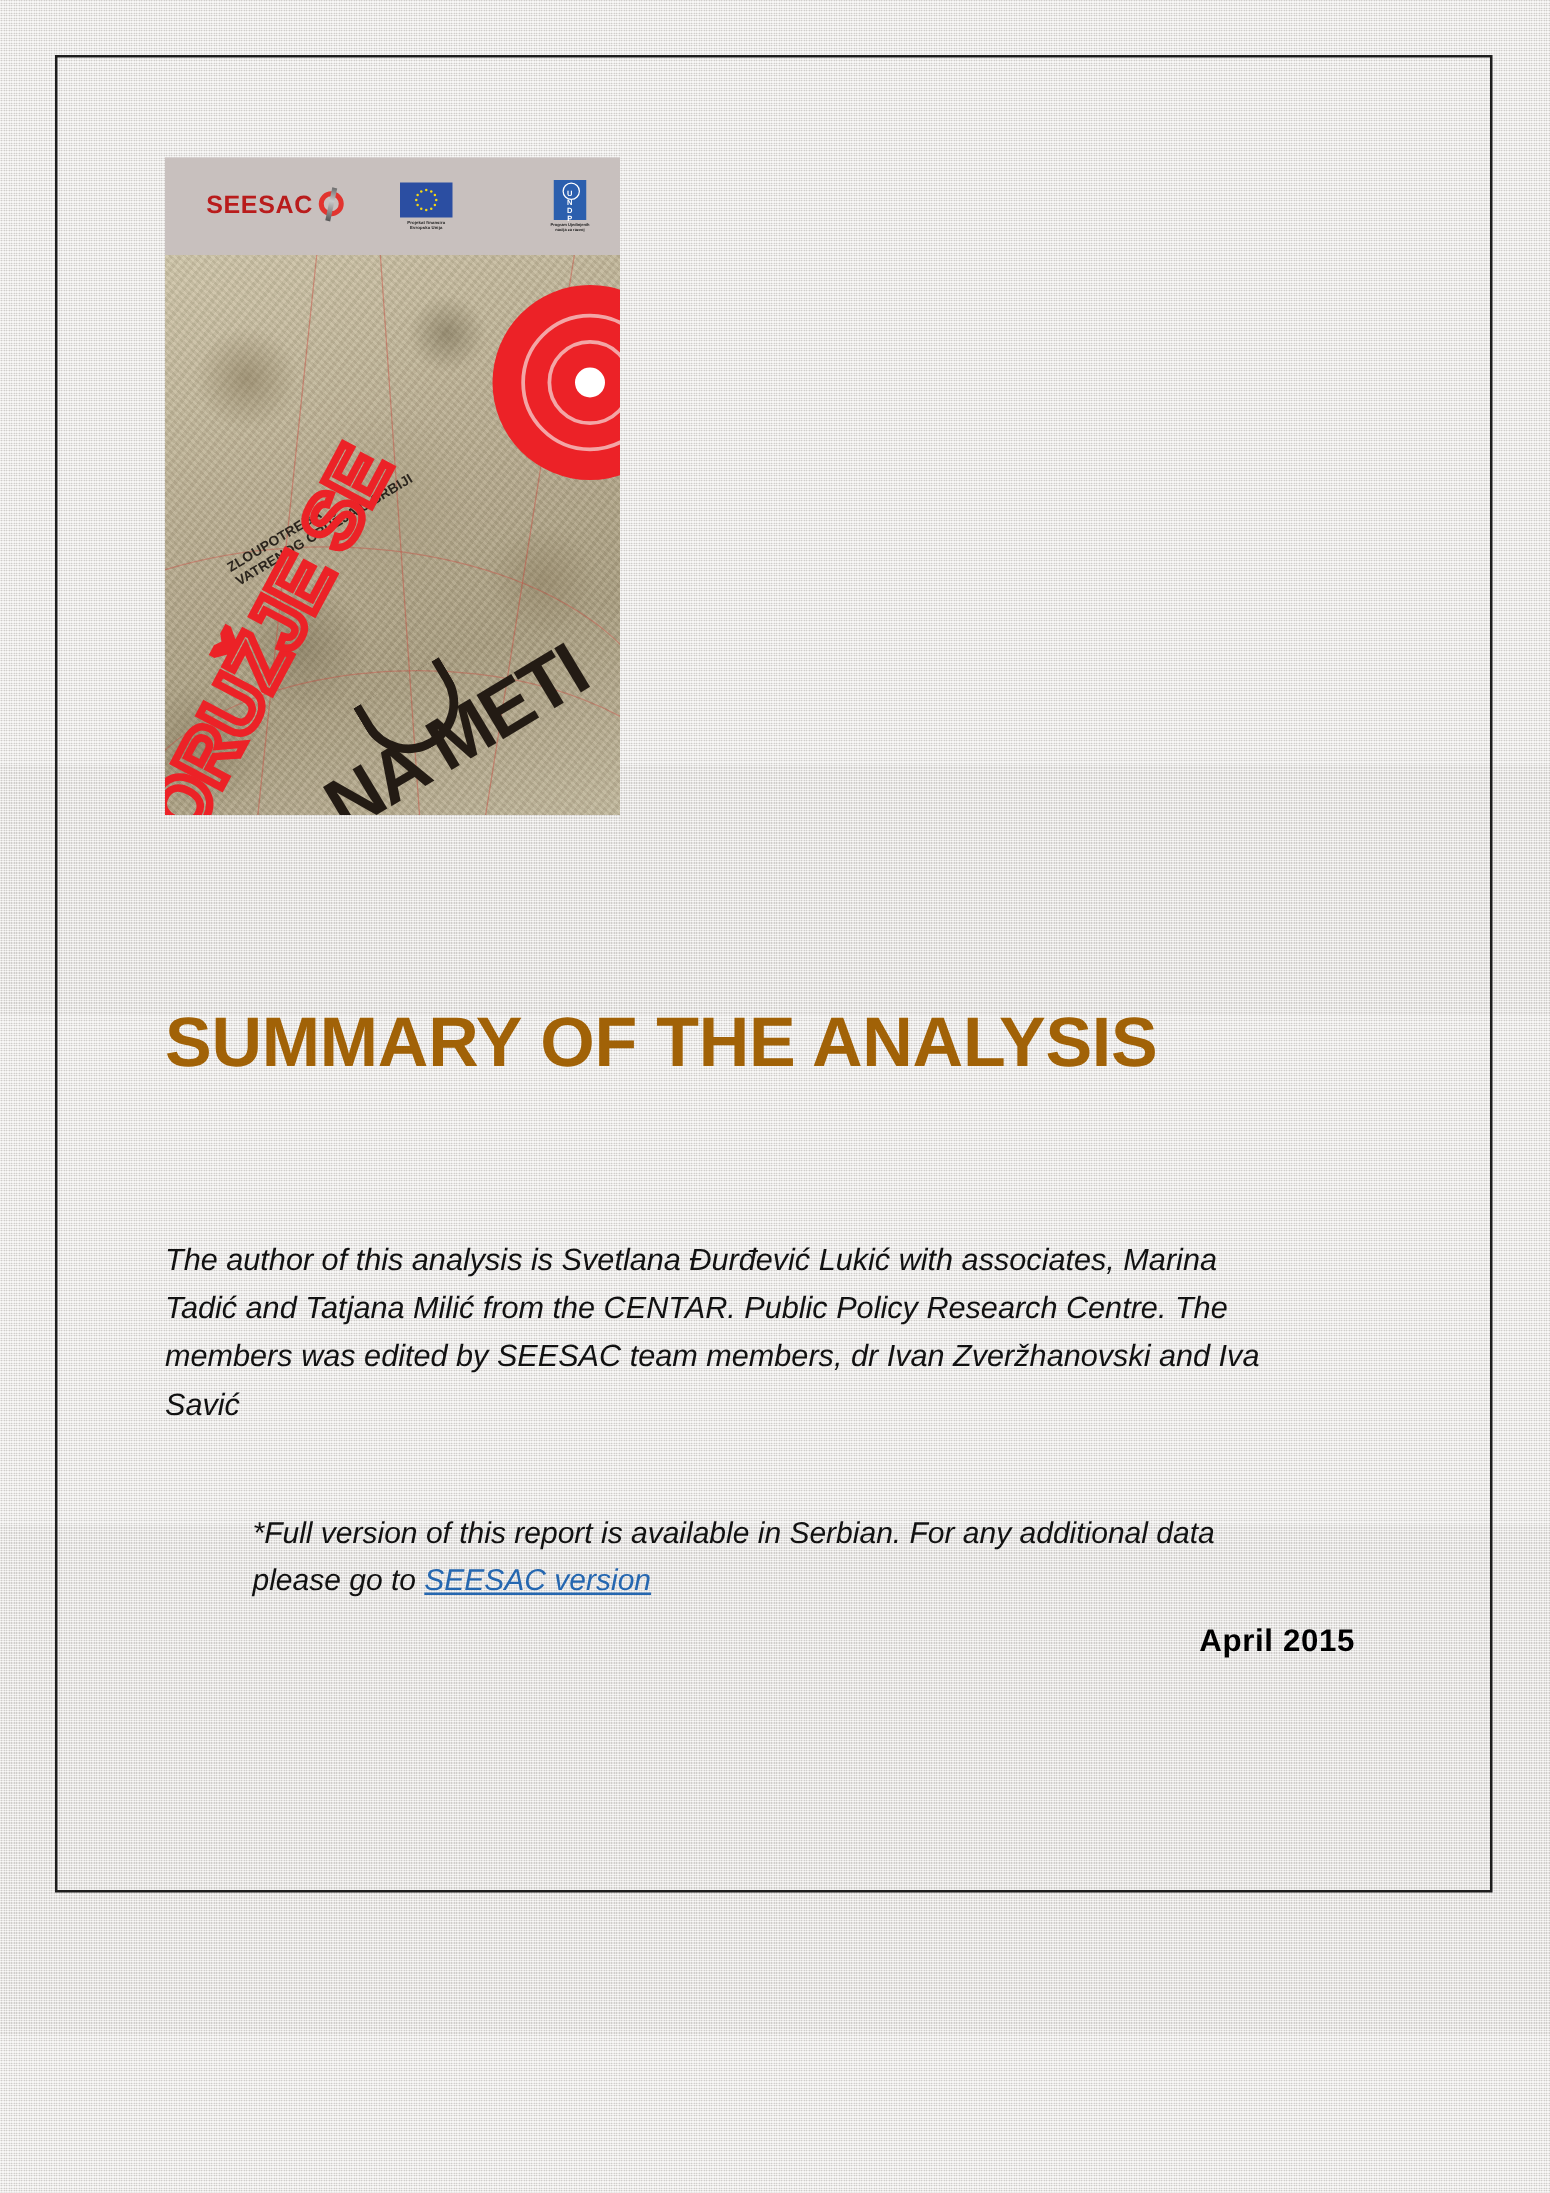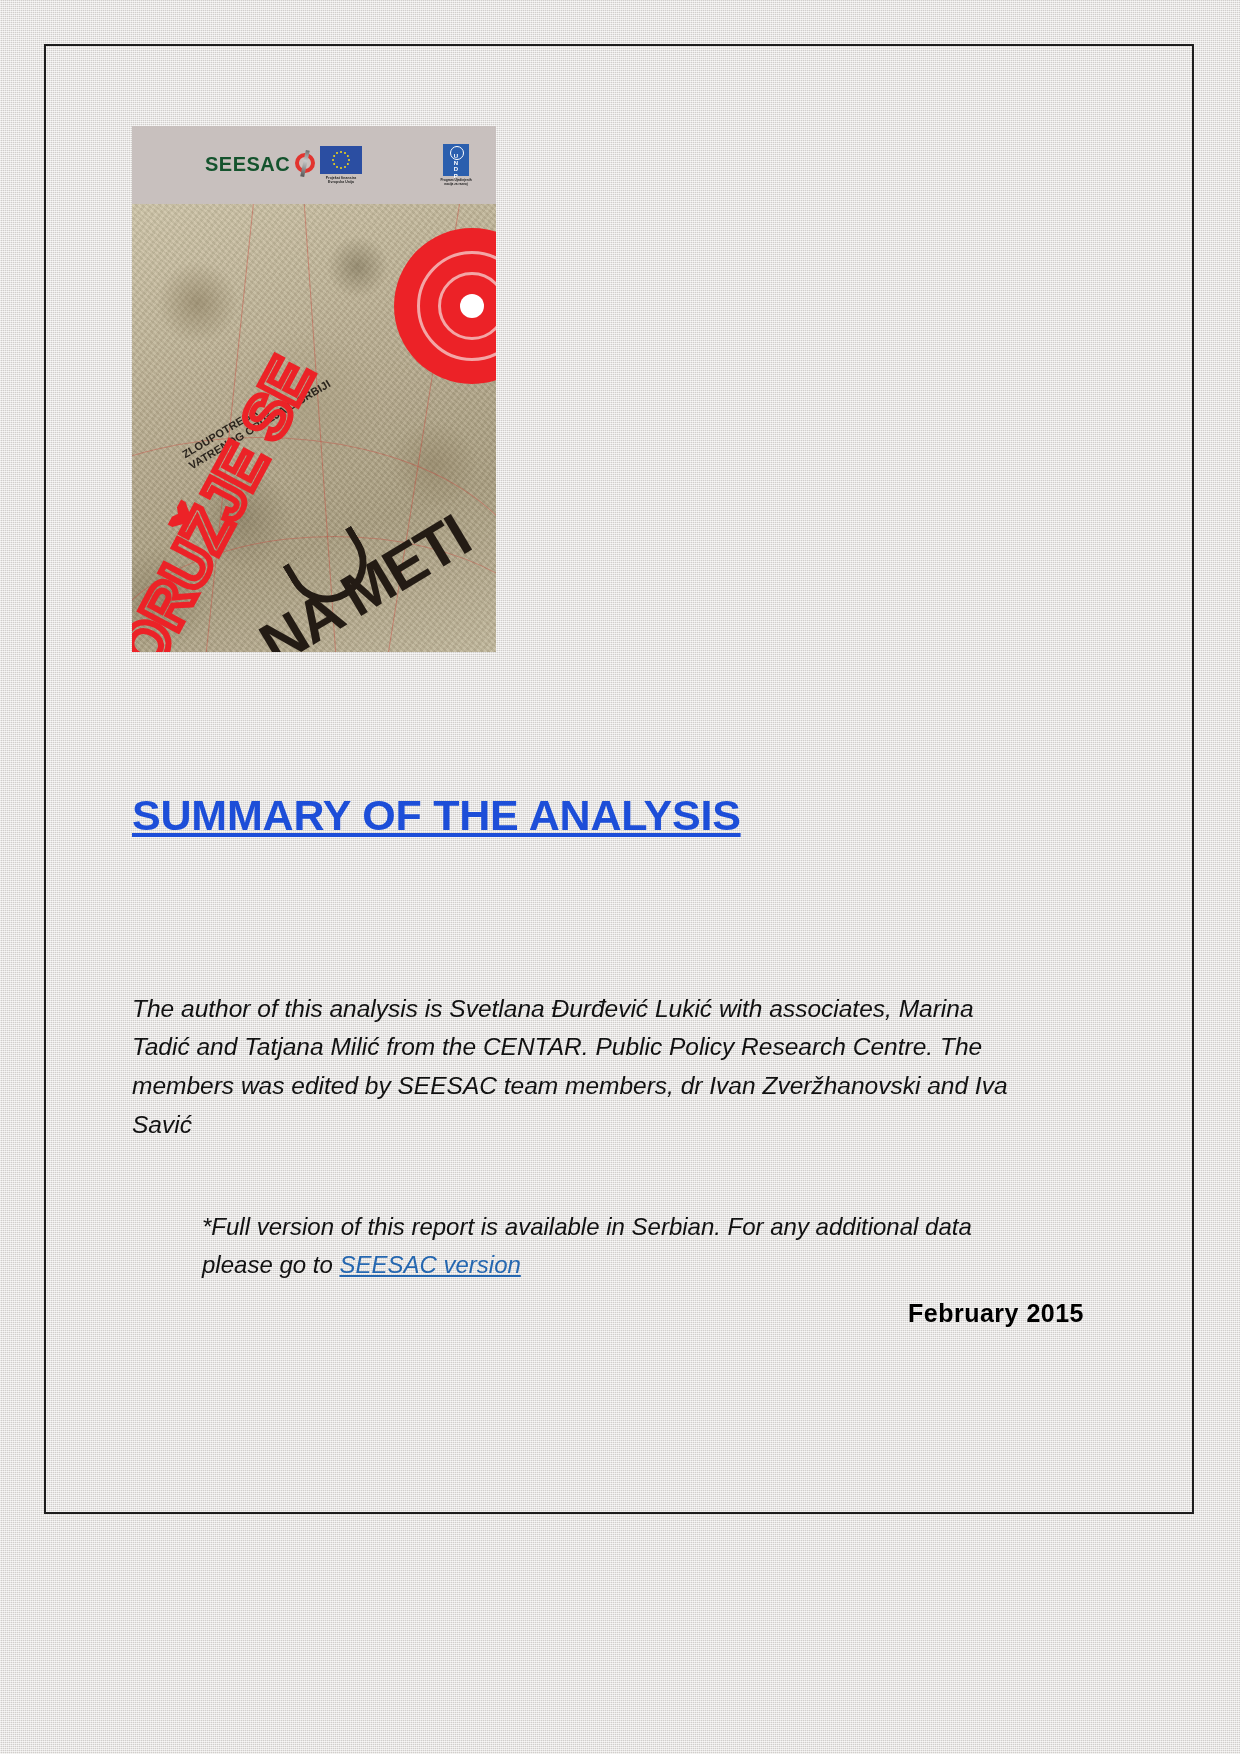--- a/index.html
+++ b/index.html
@@ -67,23 +67,22 @@
     left: 33px;
     top: 25px;
     display: flex;
     align-items: center;
   }
   .seesac-word {
     font-family: "Liberation Sans", sans-serif;
     font-weight: bold;
     font-size: 20px;
     letter-spacing: 0.5px;
-    color: #14532d;
+    color: #b91c1c;
     line-height: 1;
-    margin-left: 40px;
   }
   .seesac-mark {
     position: relative;
     width: 24px;
     height: 26px;
     margin-left: 2px;
   }
   .seesac-mark .ring {
     position: absolute;
     left: 3px; top: 2px;
@@ -283,25 +282,24 @@
   }
 
   
   .doc-title {
     position: absolute;
     left: 88px;
     top: 712px;
     width: 960px;
     font-family: "Liberation Sans Narrow", "Liberation Sans", sans-serif;
     font-weight: bold;
-    font-size: 43px;
+    font-size: 56px;
     line-height: 1.42;
-    color: #1d4ed8;
+    color: #a16207;
     letter-spacing: -0.2px;
-    text-decoration: underline;
   }
   .doc-title .tline { display: block; }
 
   .author-para {
     position: absolute;
     left: 88px;
     top: 921px;
     width: 880px;
     font-family: "Liberation Sans", sans-serif;
     font-style: italic;
@@ -420,15 +418,15 @@
   <h1 class="doc-title">
     <span class="tline">SUMMARY OF THE ANALYSIS</span>
   </h1>
 
   <p class="author-para">The author of this analysis is Svetlana Đurđević Lukić with associates, Marina Tadić and Tatjana Milić from the CENTAR. Public Policy Research Centre. The members was edited by SEESAC team members, dr Ivan Zveržhanovski and Iva Savić</p>
 
   <p class="footnote">
     <span>*Full version of this report is available in Serbian. For any additional data please go to </span><a class="link" href="#">SEESAC version</a>
   </p>
 
-  <div class="date-line">February  2015</div>
+  <div class="date-line">April  2015</div>
 
 </div>
 
 </body></html>

